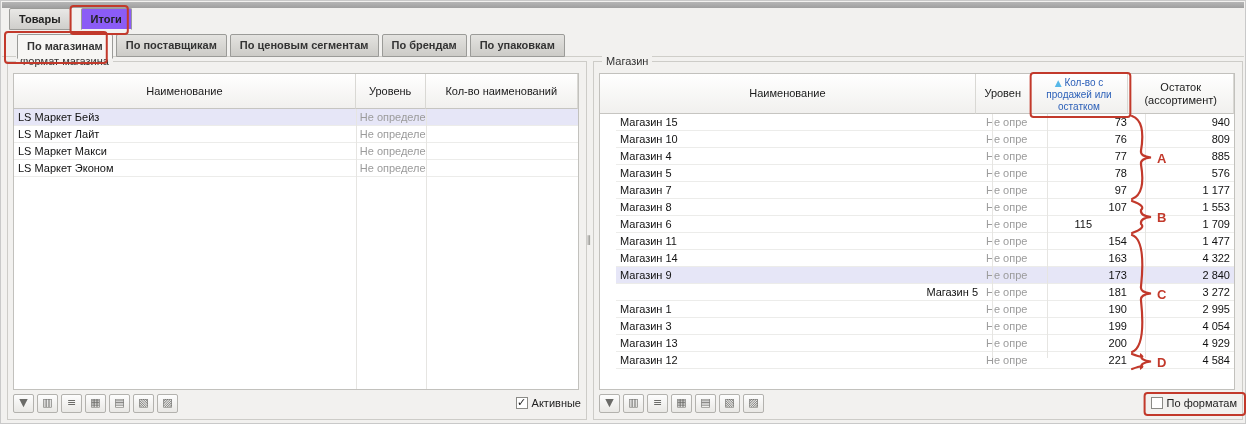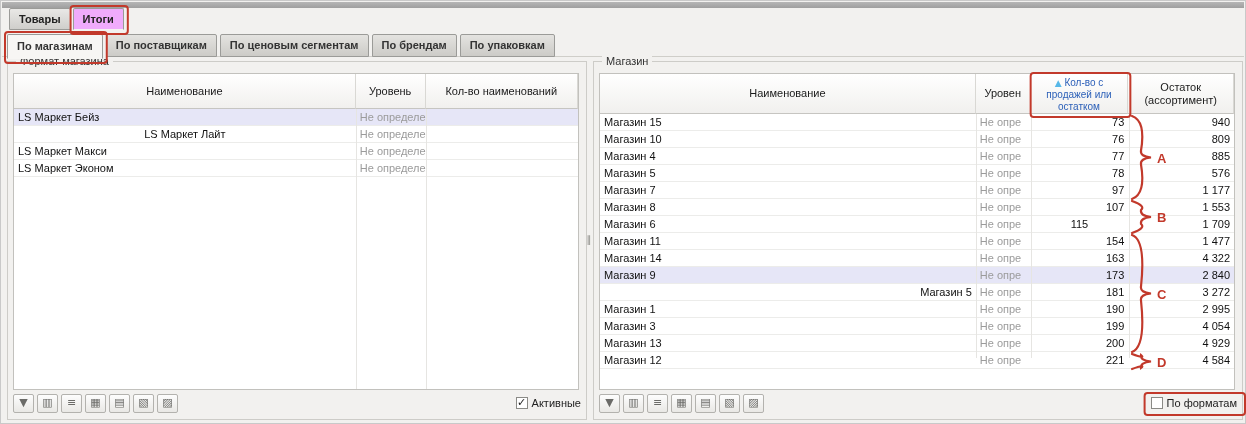--- a/index.html
+++ b/index.html
@@ -7,23 +7,23 @@
     width:1246px;height:424px;position:relative;overflow:hidden;
     background:#f2f1ef;font-family:"Liberation Sans",sans-serif;
   }
   .frame{position:absolute;inset:0;border:1px solid #c9c9c9;box-sizing:border-box;padding-left:28px;}
   .titlebar{position:absolute;left:1px;top:1px;right:1px;height:6px;background:linear-gradient(#b6b6b6,#9f9f9f);}
 
   
   .main-tabs{position:absolute;left:8px;top:7px;height:22px;display:flex;gap:2px;z-index:6;}
   .main-tabs .tab{height:20px;line-height:20px;padding:0 9px;font-size:11px;font-weight:700;color:#222;
     background:linear-gradient(#e9e8e6,#cfcecb);border:1px solid #9b9b98;border-radius:2px 2px 0 0;cursor:pointer;}
-  .main-tabs .tab.active{background:#f0abfc;border-bottom-color:#f4f3f0;}
-
-  .sub-tabs{position:absolute;left:6px;top:33px;height:39px;display:flex;gap:3px;z-index:6;}
+  .main-tabs .tab.active{background:#8b5cf6;border-bottom-color:#f4f3f0;margin-left:8px;}
+
+  .sub-tabs{position:absolute;left:16px;top:33px;height:39px;display:flex;gap:3px;z-index:6;}
   .sub-tabs .tab{height:21px;line-height:21px;padding:0 9px;font-size:11px;font-weight:700;color:#333;
     background:linear-gradient(#e4e3e0,#cccbc7);border:1px solid #9b9b98;border-radius:2px 2px 0 0;cursor:pointer;}
   .sub-tabs .tab.active{background:#f7f6f4;border-bottom-color:#f7f6f4;height:23px;line-height:22px;}
   .contentline{position:absolute;left:1px;right:1px;top:55px;height:1px;background:#cfcec9;}
 
   
   .panel{position:absolute;top:60px;height:357px;border:1px solid #cdccc8;background:#f2f1ef;box-sizing:content-box;}
   .panel.left{left:6px;width:578px;}
   .panel.right{left:592px;width:648px;}
   .panel-legend{position:absolute;top:-7px;left:8px;background:#f2f1ef;padding:0 4px;font-size:11px;color:#333;z-index:2;}
@@ -90,21 +90,21 @@
           <div class="hcell" style="width: 70px;">Уровень</div>
           <div class="hcell" style="width: 153px;">Кол-во наименований</div>
         </div>
       <div class="grid-body" style="height: 281px;">
           <div class="row selected">
             <div class="cell " style="width: 343px;">LS Маркет Бейз</div>
             <div class="cell level" style="width: 70px;">Не определе</div>
             <div class="cell num" style="width: 153px;"></div>
           </div>
           <div class="row">
-            <div class="cell " style="width: 343px; text-align: center;">LS Маркет Лайт</div>
+            <div class="cell " style="width: 343px;">LS Маркет Лайт</div>
             <div class="cell level" style="width: 70px;">Не определе</div>
             <div class="cell num" style="width: 153px;"></div>
           </div>
           <div class="row">
             <div class="cell " style="width: 343px;">LS Маркет Макси</div>
             <div class="cell level" style="width: 70px;">Не определе</div>
             <div class="cell num" style="width: 153px;"></div>
           </div>
           <div class="row">
             <div class="cell " style="width: 343px;">LS Маркет Эконом</div>
@@ -136,21 +136,21 @@
 
   <div class="panel right">
     <div class="panel-legend">Магазин</div>
     <div class="grid">
       <div class="grid-header">
           <div class="hcell" style="width: 377px;">Наименование</div>
           <div class="hcell" style="width: 55px;">Уровен</div>
           <div class="hcell sorted" style="width: 98px;"><span class="sort-tri">▲</span><span> Кол-во с продажей или остатком</span></div>
           <div class="hcell" style="width: 106px;">Остаток (ассортимент)</div>
         </div>
-      <div class="grid-body" style="height: 244px;">
+      <div class="grid-body" style="height: 244px; margin-left: 16px;">
           <div class="row">
             <div class="cell " style="width: 377px;">Магазин 15</div>
             <div class="cell level" style="width: 55px;">Не опре</div>
             <div class="cell num" style="width: 98px;">73</div>
             <div class="cell num" style="width: 106px;">940</div>
           </div>
           <div class="row">
             <div class="cell " style="width: 377px;">Магазин 10</div>
             <div class="cell level" style="width: 55px;">Не опре</div>
             <div class="cell num" style="width: 98px;">76</div>

